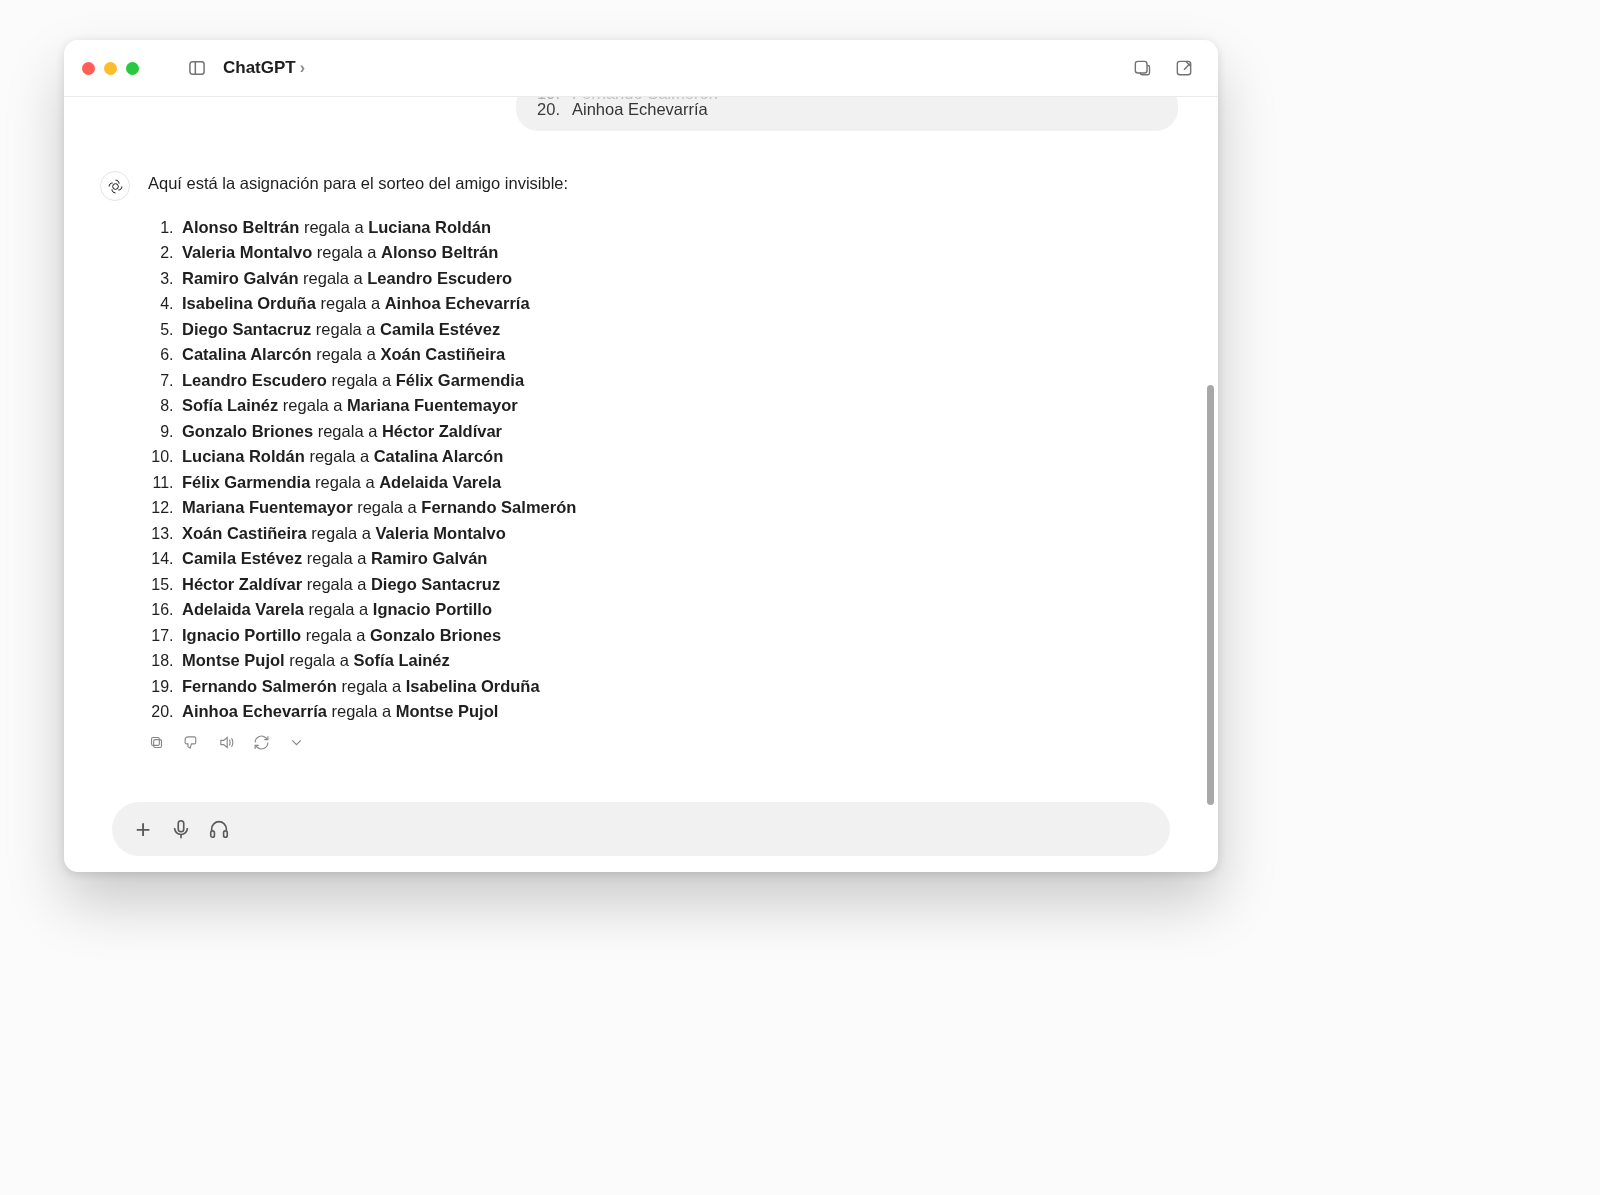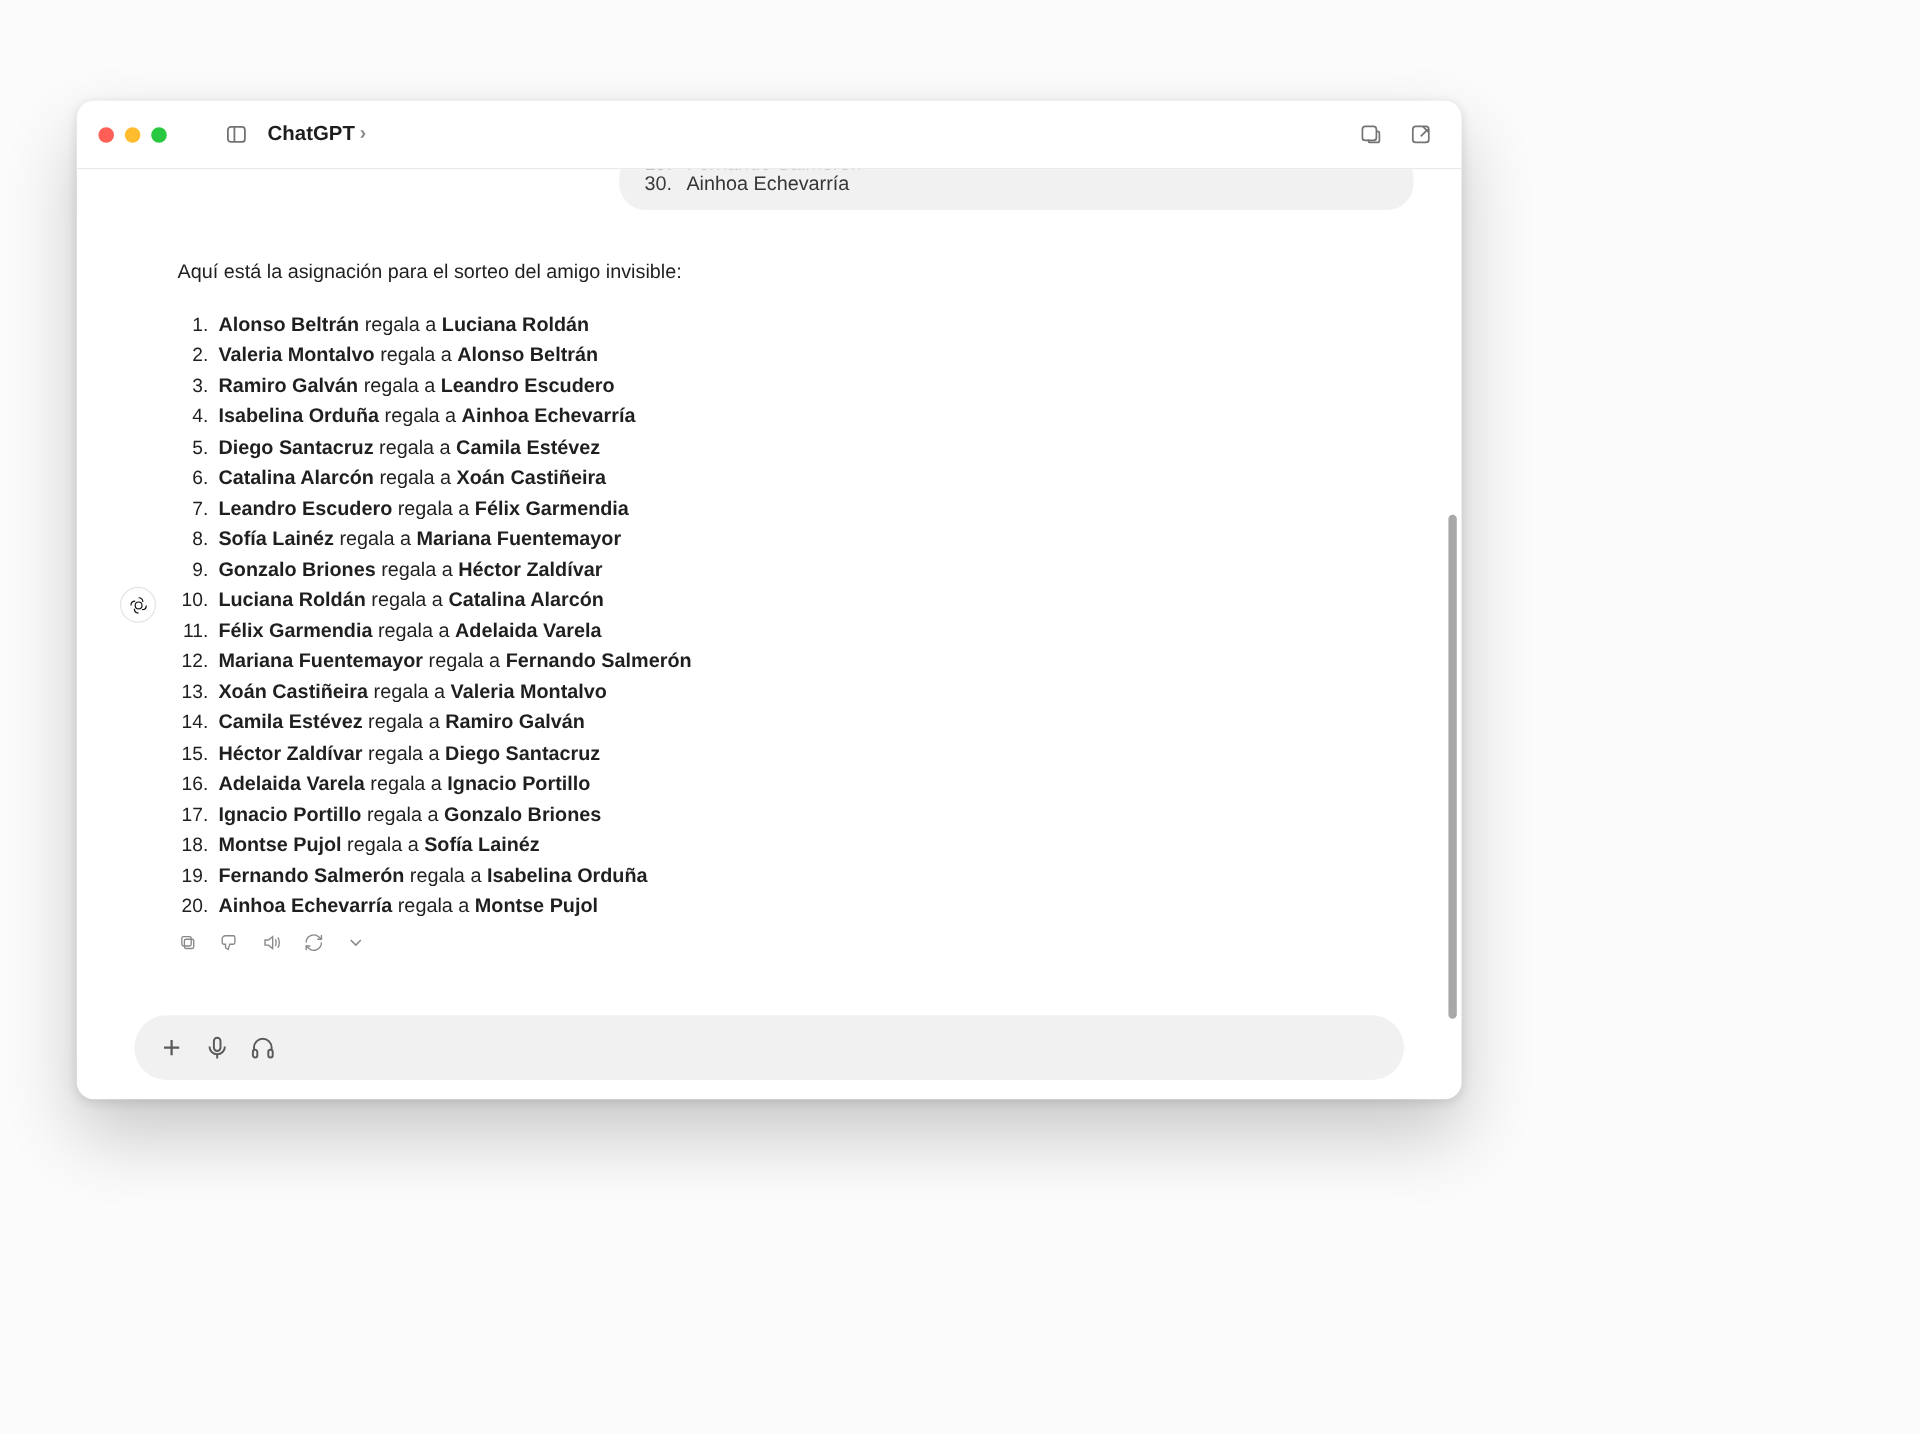--- a/index.html
+++ b/index.html
@@ -1,17 +1,17 @@
 <!DOCTYPE html>
 <html><head>
 <meta charset="utf-8">
 <style>
   html,body{margin:0;padding:0;background:#f4f4f5;font-family:-apple-system,BlinkMacSystemFont,"Segoe UI",Helvetica,Arial,sans-serif;color:#1e1e1e;}
   .desktop{width:1600px;height:1195px;background:#fbfbfb;position:relative;}
-  .window{position:absolute;left:64px;top:40px;width:1154px;height:832px;background:#ffffff;border-radius:14px;box-shadow:0 2px 10px rgba(0,0,0,0.12),0 30px 60px rgba(0,0,0,0.20);overflow:hidden;display:flex;flex-direction:column;margin-top:44px;}
+  .window{position:absolute;left:64px;top:40px;width:1154px;height:832px;background:#ffffff;border-radius:14px;box-shadow:0 2px 10px rgba(0,0,0,0.12),0 30px 60px rgba(0,0,0,0.20);overflow:hidden;display:flex;flex-direction:column;}
   .titlebar{height:56px;flex:0 0 56px;border-bottom:1px solid #eceaea;display:flex;align-items:center;padding:0 18px;gap:10px;}
   .traffic{display:flex;gap:9px;align-items:center;}
   .dot{width:13px;height:13px;border-radius:50%;}
   .dot.red{background:#ff5f57;}
   .dot.yellow{background:#febc2e;}
   .dot.green{background:#28c840;}
   .tb-gap{width:22px;}
   .icon-btn{width:32px;height:32px;border-radius:8px;display:flex;align-items:center;justify-content:center;color:#737373;}
   .title{font-weight:700;font-size:17px;color:#1e1e1e;display:flex;align-items:center;gap:4px;}
   .chev{color:#8a8a8a;font-size:16px;}
@@ -19,21 +19,21 @@
   .content{flex:1;position:relative;overflow:hidden;}
   .scroll-thumb{position:absolute;right:4px;top:288px;width:7px;height:420px;border-radius:4px;background:rgba(0,0,0,0.34);}
   .chat{position:absolute;left:0;right:0;top:0;bottom:86px;padding:0 40px 0 36px;}
   
   .user-bubble{margin-left:416px;margin-right:0px;background:#f1f1f1;border-radius:22px;padding:8px 20px 12px;color:#353535;}
   .user-list{list-style:none;margin:0;padding:0;}
   .user-list li{display:flex;gap:12px;font-size:16.5px;line-height:20px;}
   .user-list li .num{width:24px;text-align:right;color:#3b3b3b;}
   .user-list li.cut{color:#6a6a6a;opacity:.35;height:8px;overflow:hidden;line-height:4px;}
   
-  .assistant{margin-top:40px;display:flex;gap:18px;align-items:center;}
+  .assistant{margin-top:40px;display:flex;gap:18px;}
   .avatar{width:28px;height:28px;border:1px solid #e4e4e4;border-radius:50%;flex:0 0 28px;display:flex;align-items:center;justify-content:center;color:#111;}
   .avatar svg{width:17px;height:17px;}
   .msg{flex:1;font-size:16.5px;line-height:25.5px;color:#1f1f1f;}
   .intro{margin:0 0 18px 0;}
   .assign{margin:0 0 0 0;padding-left:30px;}
   .assign li{padding-left:4px;}
   .assign li::marker{font-size:16px;color:#1f1f1f;}
   .bold{font-weight:700;}
   .outro{margin-top:20px;display:flex;align-items:center;gap:6px;}
   .sources{color:#4f74d2;font-size:12px;border:1px solid #cfd9f4;border-radius:6px;padding:0 4px;line-height:16px;}
@@ -91,21 +91,21 @@
       <div class="scroll-thumb"></div>
 
       <div class="chat">
         <div class="user-bubble" style="margin-top:-14px;">
           <ul class="user-list" id="prev-user-list">
               <li class="cut">
                 <span class="num">19.</span>
                 <span>Fernando Salmerón</span>
               </li>
               <li>
-                <span class="num">30.</span>
+                <span class="num">20.</span>
                 <span>Ainhoa Echevarría</span>
               </li>
             </ul>
         </div>
 
         <div class="assistant">
           <div class="avatar">
             <svg viewBox="0 0 24 24">
                 <g fill="none" stroke="#111" stroke-width="1.4">
                   <circle cx="12" cy="12" r="4"></circle>

